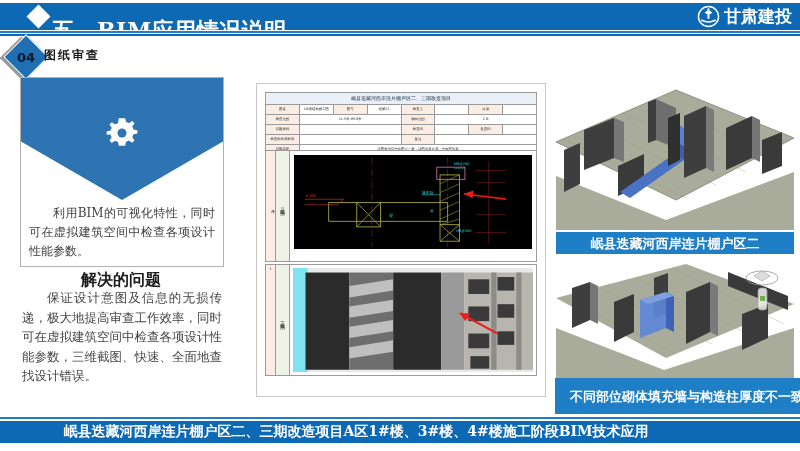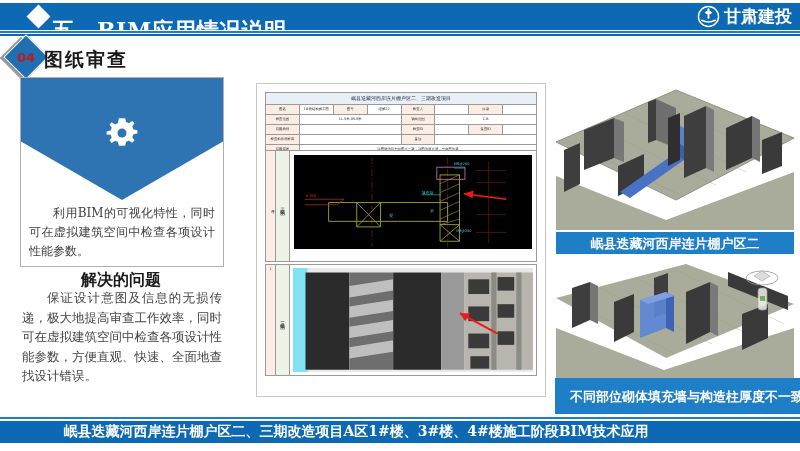--- a/index.html
+++ b/index.html
@@ -42,27 +42,27 @@
     position:absolute;left:6px;top:43px;width:30px;height:30px;
     background:#9a9a9a;transform:rotate(45deg);
   }
   .badge{
     position:absolute;left:10px;top:41px;width:30px;height:30px;
     background:#1F6FB2;transform:rotate(45deg);border:1px solid #ffffff;
   }
   .badge-num{
     position:absolute;left:10px;top:41px;width:32px;height:32px;
     display:flex;align-items:center;justify-content:center;
-    color:#b91c1c;font-size:13px;font-weight:bold;
+    color:#0f172a;font-size:13px;font-weight:bold;
     font-family:"DejaVu Sans","Liberation Sans",sans-serif;
   }
   .section-title{
     position:absolute;left:44px;top:47px;
     font-family:"DejaVu Serif","Liberation Serif",serif;
-    font-size:19px;font-weight:bold;color:#1a1a1a;letter-spacing:2px;
+    font-size:12px;font-weight:bold;color:#1a1a1a;letter-spacing:2px;
   }
 
   
   .left-card{
     position:absolute;left:20px;top:77px;width:202px;height:188px;
     border:1px solid #b0b0b0;background:#ffffff;overflow:hidden;
   }
   .card-arrow{
     position:absolute;left:0;top:0;width:202px;height:122px;
     background:#2E74B3;
@@ -188,21 +188,21 @@
     <div class="gear">
       <svg width="34" height="34" viewBox="0 0 64 64">
         <path fill="#ffffff" d="M32 4 l6 0 1.6 7.4 a21 21 0 0 1 5.4 2.2 l6.2-4.2 4.3 4.3 -4.2 6.2 a21 21 0 0 1 2.2 5.4 l7.4 1.6 0 6 -7.4 1.6 a21 21 0 0 1 -2.2 5.4 l4.2 6.2 -4.3 4.3 -6.2-4.2 a21 21 0 0 1 -5.4 2.2 L38 56 l-6 0 -6-0 -1.6-7.4 a21 21 0 0 1 -5.4-2.2 l-6.2 4.2 -4.3-4.3 4.2-6.2 a21 21 0 0 1 -2.2-5.4 L3.1 35.1 l0-6 7.4-1.6 a21 21 0 0 1 2.2-5.4 l-4.2-6.2 4.3-4.3 6.2 4.2 a21 21 0 0 1 5.4-2.2 L26 4z"></path>
         <circle cx="32" cy="32" r="8.5" fill="#2E74B3"></circle>
       </svg>
     </div>
     <div class="card-text">利用BIM的可视化特性，同时可在虚拟建筑空间中检查各项设计性能参数。</div>
   </div>
 
   <div class="sub-head">解决的问题</div>
-  <div class="body-text">保证设计意图及信息的无损传递，极大地提高审查工作效率，同时可在虚拟建筑空间中检查各项设计性能参数，方便直观、快速、全面地查找设计错误。</div>
+  <div class="body-text">保证设计意图及信息的无损传递，极大地提高审查工作效率，同时可在虚拟建筑空间中检查各项设计性能参数，三维截图、快速、全面地查找设计错误。</div>
 
   <div class="sheet">
     <div class="sheet-inner">
 
       <table class="tbl">
         <tbody>
             <tr>
           <td class="t-title" colspan="8">岷县迭藏河西岸连片棚户区二、三期改造项目</td>
         </tr>
         <tr>

